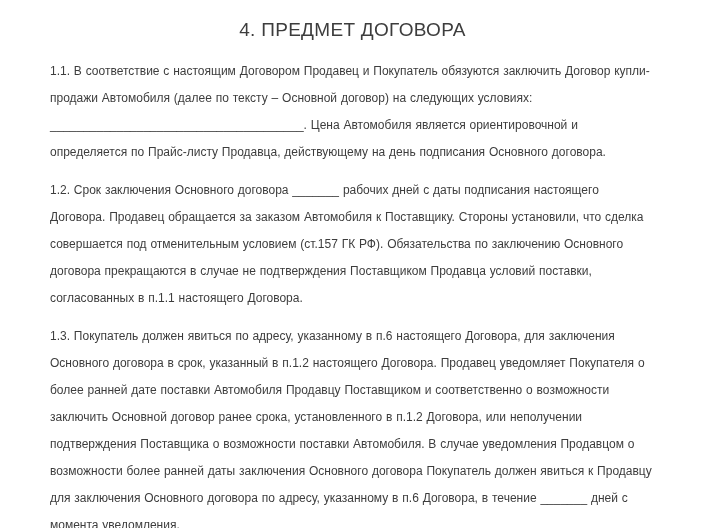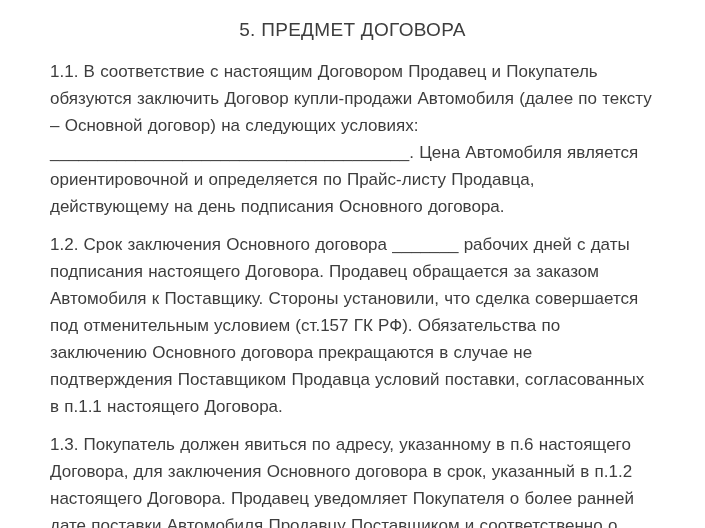--- a/index.html
+++ b/index.html
@@ -22,31 +22,31 @@
   }
   .section-title {
     font-size: 19px;
     font-weight: 400;
     text-align: center;
     margin: 9px 0 17px 0;
     color: #3d3d3d;
     letter-spacing: 0.3px;
   }
   .contract-text p {
-    font-size: 17px;
+    font-size: 12px;
     line-height: 27px;
     margin: 0 0 11px 0;
     text-align: left;
     word-spacing: 0.5px;
   }
 </style>
 </head>
 <body>
 
 <div class="page">
-  <h1 class="section-title">5. ПРЕДМЕТ ДОГОВОРА</h1>
+  <h1 class="section-title">4. ПРЕДМЕТ ДОГОВОРА</h1>
 
   <div class="contract-text">
     <p>1.1. В соответствие с настоящим Договором Продавец и Покупатель обязуются заключить Договор купли-продажи Автомобиля (далее по тексту – Основной договор) на следующих условиях: ______________________________________. Цена Автомобиля является ориентировочной и определяется по Прайс-листу Продавца, действующему на день подписания Основного договора.</p>
     <p>1.2. Срок заключения Основного договора _______ рабочих дней с даты подписания настоящего Договора. Продавец обращается за заказом Автомобиля к Поставщику. Стороны установили, что сделка совершается под отменительным условием (ст.157 ГК РФ). Обязательства по заключению Основного договора прекращаются в случае не подтверждения Поставщиком Продавца условий поставки, согласованных в п.1.1 настоящего Договора.</p>
     <p>1.3. Покупатель должен явиться по адресу, указанному в п.6 настоящего Договора, для заключения Основного договора в срок, указанный в п.1.2 настоящего Договора. Продавец уведомляет Покупателя о более ранней дате поставки Автомобиля Продавцу Поставщиком и соответственно о возможности заключить Основной договор ранее срока, установленного в п.1.2 Договора, или неполучении подтверждения Поставщика о возможности поставки Автомобиля. В случае уведомления Продавцом о возможности более ранней даты заключения Основного договора Покупатель должен явиться к Продавцу для заключения Основного договора по адресу, указанному в п.6 Договора, в течение _______ дней с момента уведомления.</p>
   </div>
 </div>
 
 </body></html>

